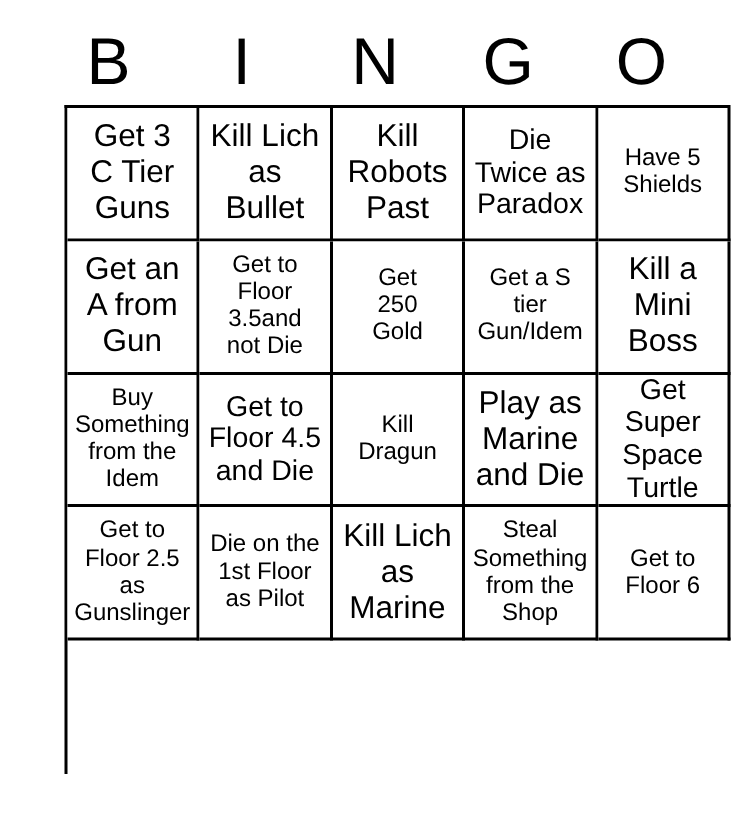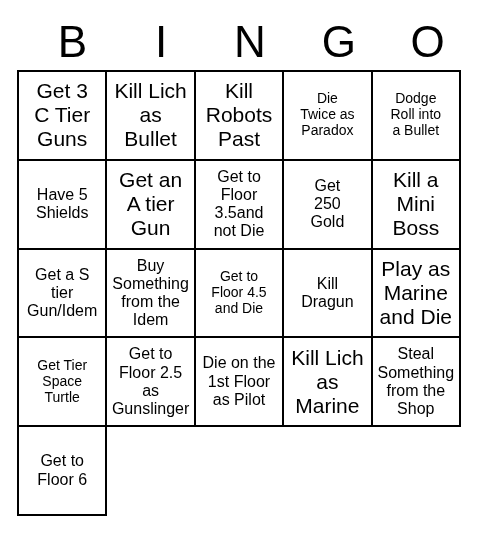--- a/index.html
+++ b/index.html
@@ -43,21 +43,21 @@
     font-weight: 400;
     line-height: 1;
     letter-spacing: 0;
     color: #000000;
     user-select: none;
   }
 
   
   #bingo-grid {
     position: absolute;
-    left: 17px;
+    left: 43px;
     top: 70px;
     width: 444px;
     height: 446px;
     box-sizing: border-box;
     border-top: 2px solid #000000;
     border-left: 2px solid #000000;
     display: grid;
     grid-template-columns: repeat(5, 1fr);
     grid-template-rows: repeat(5, 1fr);
     background: #ffffff;
@@ -83,21 +83,21 @@
     line-height: 1.14;
     font-weight: 400;
     color: #000000;
     word-wrap: break-word;
     white-space: pre-line;
   }
 
   
   .fs-xl  .cell-text { font-size: 16px; }
   .fs-lg  .cell-text { font-size: 21px; }
-  .fs-md  .cell-text { font-size: 14px; }
+  .fs-md  .cell-text { font-size: 19px; }
   .fs-sm  .cell-text { font-size: 16px; }
 </style>
 </head>
 <body>
 
 <div id="bingo-card">
 
   <div id="bingo-header">
     <div class="header-letter">B</div>
     <div class="header-letter">I</div>
@@ -120,54 +120,49 @@
       <div class="bingo-cell fs-lg">
         <span class="cell-text">Kill
 Robots
 Past</span>
       </div>
       <div class="bingo-cell fs-md">
         <span class="cell-text">Die
 Twice as
 Paradox</span>
       </div>
-      <div class="bingo-cell fs-md">
-        <span class="cell-text">Dodge
-Roll into
-a Bullet</span>
-      </div>
       <div class="bingo-cell fs-xl">
         <span class="cell-text">Have 5
 Shields</span>
       </div>
       <div class="bingo-cell fs-lg">
         <span class="cell-text">Get an
-A tier
+A from
 Gun</span>
       </div>
       <div class="bingo-cell fs-sm">
         <span class="cell-text">Get to
 Floor
 3.5and
 not Die</span>
       </div>
       <div class="bingo-cell fs-xl">
         <span class="cell-text">Get
 250
 Gold</span>
       </div>
+      <div class="bingo-cell fs-sm">
+        <span class="cell-text">Get a S
+tier
+Gun/Idem</span>
+      </div>
       <div class="bingo-cell fs-lg">
         <span class="cell-text">Kill a
 Mini
 Boss</span>
-      </div>
-      <div class="bingo-cell fs-sm">
-        <span class="cell-text">Get a S
-tier
-Gun/Idem</span>
       </div>
       <div class="bingo-cell fs-sm">
         <span class="cell-text">Buy
 Something
 from the
 Idem</span>
       </div>
       <div class="bingo-cell fs-md">
         <span class="cell-text">Get to
 Floor 4.5
@@ -176,21 +171,21 @@
       <div class="bingo-cell fs-xl">
         <span class="cell-text">Kill
 Dragun</span>
       </div>
       <div class="bingo-cell fs-lg">
         <span class="cell-text">Play as
 Marine
 and Die</span>
       </div>
       <div class="bingo-cell fs-md">
-        <span class="cell-text">Get Tier
+        <span class="cell-text">Get Super
 Space
 Turtle</span>
       </div>
       <div class="bingo-cell fs-sm">
         <span class="cell-text">Get to
 Floor 2.5
 as
 Gunslinger</span>
       </div>
       <div class="bingo-cell fs-sm">

